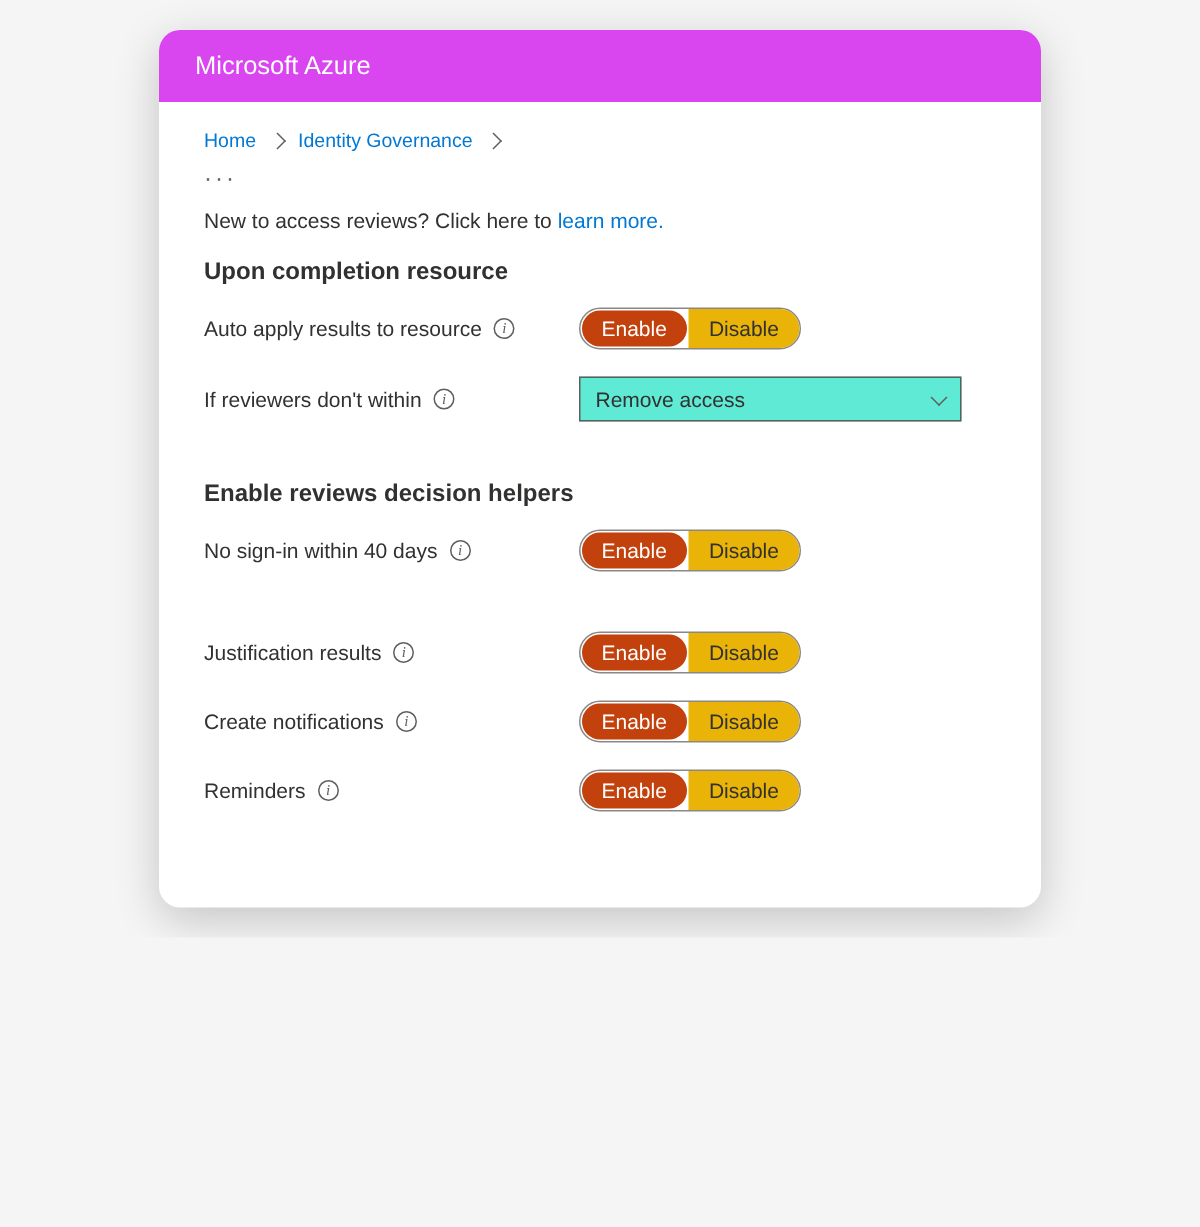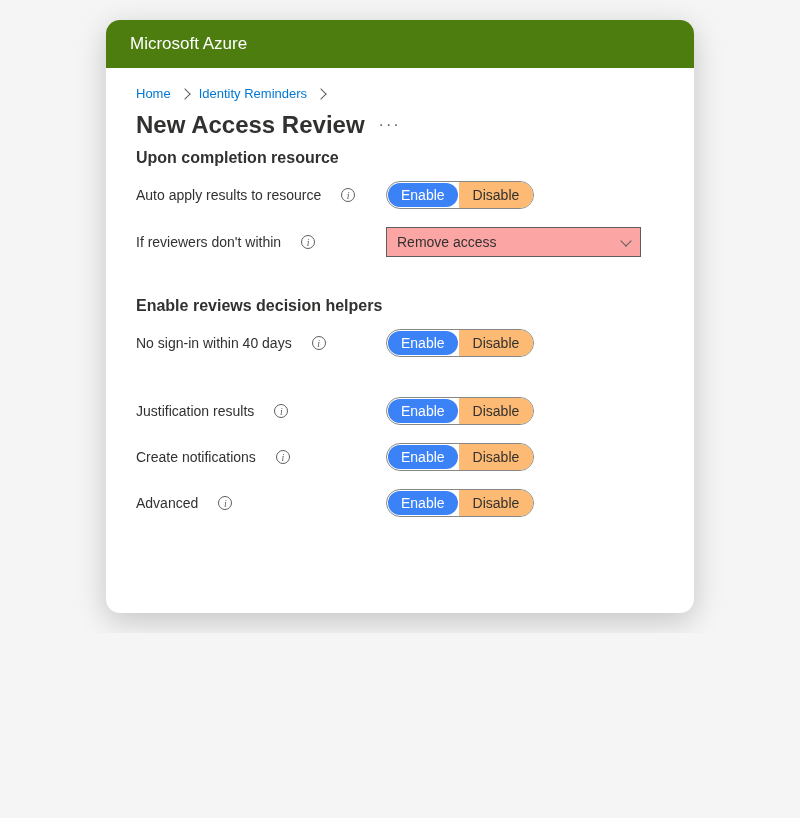--- a/index.html
+++ b/index.html
@@ -11,28 +11,28 @@
     padding: 20px;
   }
   .window {
     width: 588px;
     background: #fff;
     border-radius: 14px;
     overflow: hidden;
     box-shadow: 0 8px 30px rgba(0,0,0,0.2);
   }
   .titlebar {
-    background: #4d7c0f;
+    background: #d946ef;
     color: #fff;
     padding: 14px 24px;
     font-size: 17px;
     font-weight: 400;
   }
   .content {
-    padding: 18px 30px 56px 30px;
+    padding: 18px 30px 24px 30px;
   }
   .breadcrumb {
     font-size: 13px;
     color: #323130;
     display: flex;
     align-items: center;
     gap: 10px;
     margin-bottom: 10px;
   }
   .breadcrumb a { color: #0078d4; text-decoration: none; }
@@ -41,21 +41,21 @@
   .page-title { font-size: 24px; font-weight: 600; color: #323130; }
   .more-dots { color: #605e5c; font-size: 16px; letter-spacing: 2px; cursor: pointer; }
   .subtext { font-size: 14px; color: #323130; margin-bottom: 18px; }
   .subtext a { color: #0078d4; text-decoration: none; }
   .tabs { display: flex; gap: 30px; border-bottom: 0; margin-bottom: 36px; }
   .tab { font-size: 14px; color: #323130; padding: 6px 2px; cursor: pointer; }
   .tab.active { font-weight: 600; border-bottom: 3px solid #0078d4; }
   .section-header { font-size: 16px; font-weight: 600; color: #323130; margin-bottom: 14px; }
   .section { margin-bottom: 40px; }
   .row { display: flex; align-items: center; margin-bottom: 18px; }
-  .label-cell { width: 250px; display: flex; align-items: center; gap: 20px; font-size: 14px; color: #323130; }
+  .label-cell { width: 250px; display: flex; align-items: center; gap: 8px; font-size: 14px; color: #323130; }
   .info-icon {
     width: 14px; height: 14px; border: 1px solid #605e5c; border-radius: 50%;
     display: inline-flex; align-items: center; justify-content: center;
     font-size: 10px; color: #605e5c; font-style: italic; font-family: Georgia, serif;
     cursor: pointer;
   }
   .toggle-pill {
     display: inline-flex;
     border: 1px solid #8a8886;
     border-radius: 20px;
@@ -63,70 +63,72 @@
     height: 28px;
     align-items: stretch;
   }
   .toggle-opt {
     padding: 0 14px;
     font-size: 14px;
     display: flex;
     align-items: center;
     cursor: pointer;
     color: #323130;
-    background: #fdba74;
+    background: #eab308;
   }
   .toggle-opt.active {
-    background: #3b82f6;
+    background: #c2410c;
     color: #fff;
     border-radius: 20px;
     margin: 1px;
     padding: 0 13px;
   }
   .select {
     width: 255px;
     height: 30px;
     border: 1px solid #605e5c;
     display: flex;
     align-items: center;
     justify-content: space-between;
     padding: 0 10px;
     font-size: 14px;
     color: #323130;
     cursor: pointer;
-    background: #fca5a5;
+    background: #5eead4;
   }
   .select .chev-down {
     width: 8px; height: 8px; border-right: 1px solid #605e5c; border-bottom: 1px solid #605e5c;
     transform: rotate(45deg); margin-top: -3px;
   }
 </style>
 </head>
 <body>
 
 <div class="window">
 
   <div class="titlebar">
     <span>Microsoft Azure</span>
   </div>
 
   <div class="content">
 
     <nav class="breadcrumb">
       <a href="#">Home</a>
       <span class="chev"></span>
-      <a href="#">Identity Reminders</a>
+      <a href="#">Identity Governance</a>
       <span class="chev"></span>
     </nav>
 
     <div class="page-title-row">
-      <h1 class="page-title">New Access Review</h1>
       <span class="more-dots">···</span>
     </div>
 
+    <p class="subtext">
+      <span>New to access reviews? Click here to </span><a href="#">learn more.</a>
+    </p>
 
 
     <div class="section">
       <h2 class="section-header">Upon completion resource</h2>
 
       <div class="row">
         <div class="label-cell">
           <span>Auto apply results to resource</span>
           <span class="info-icon">i</span>
         </div>
@@ -182,21 +184,21 @@
           <span class="info-icon">i</span>
         </div>
         <div class="toggle-pill">
           <div class="toggle-opt active">Enable</div>
           <div class="toggle-opt">Disable</div>
         </div>
       </div>
 
       <div class="row">
         <div class="label-cell">
-          <span>Advanced</span>
+          <span>Reminders</span>
           <span class="info-icon">i</span>
         </div>
         <div class="toggle-pill">
           <div class="toggle-opt active">Enable</div>
           <div class="toggle-opt">Disable</div>
         </div>
       </div>
     </div>
 
   </div>

